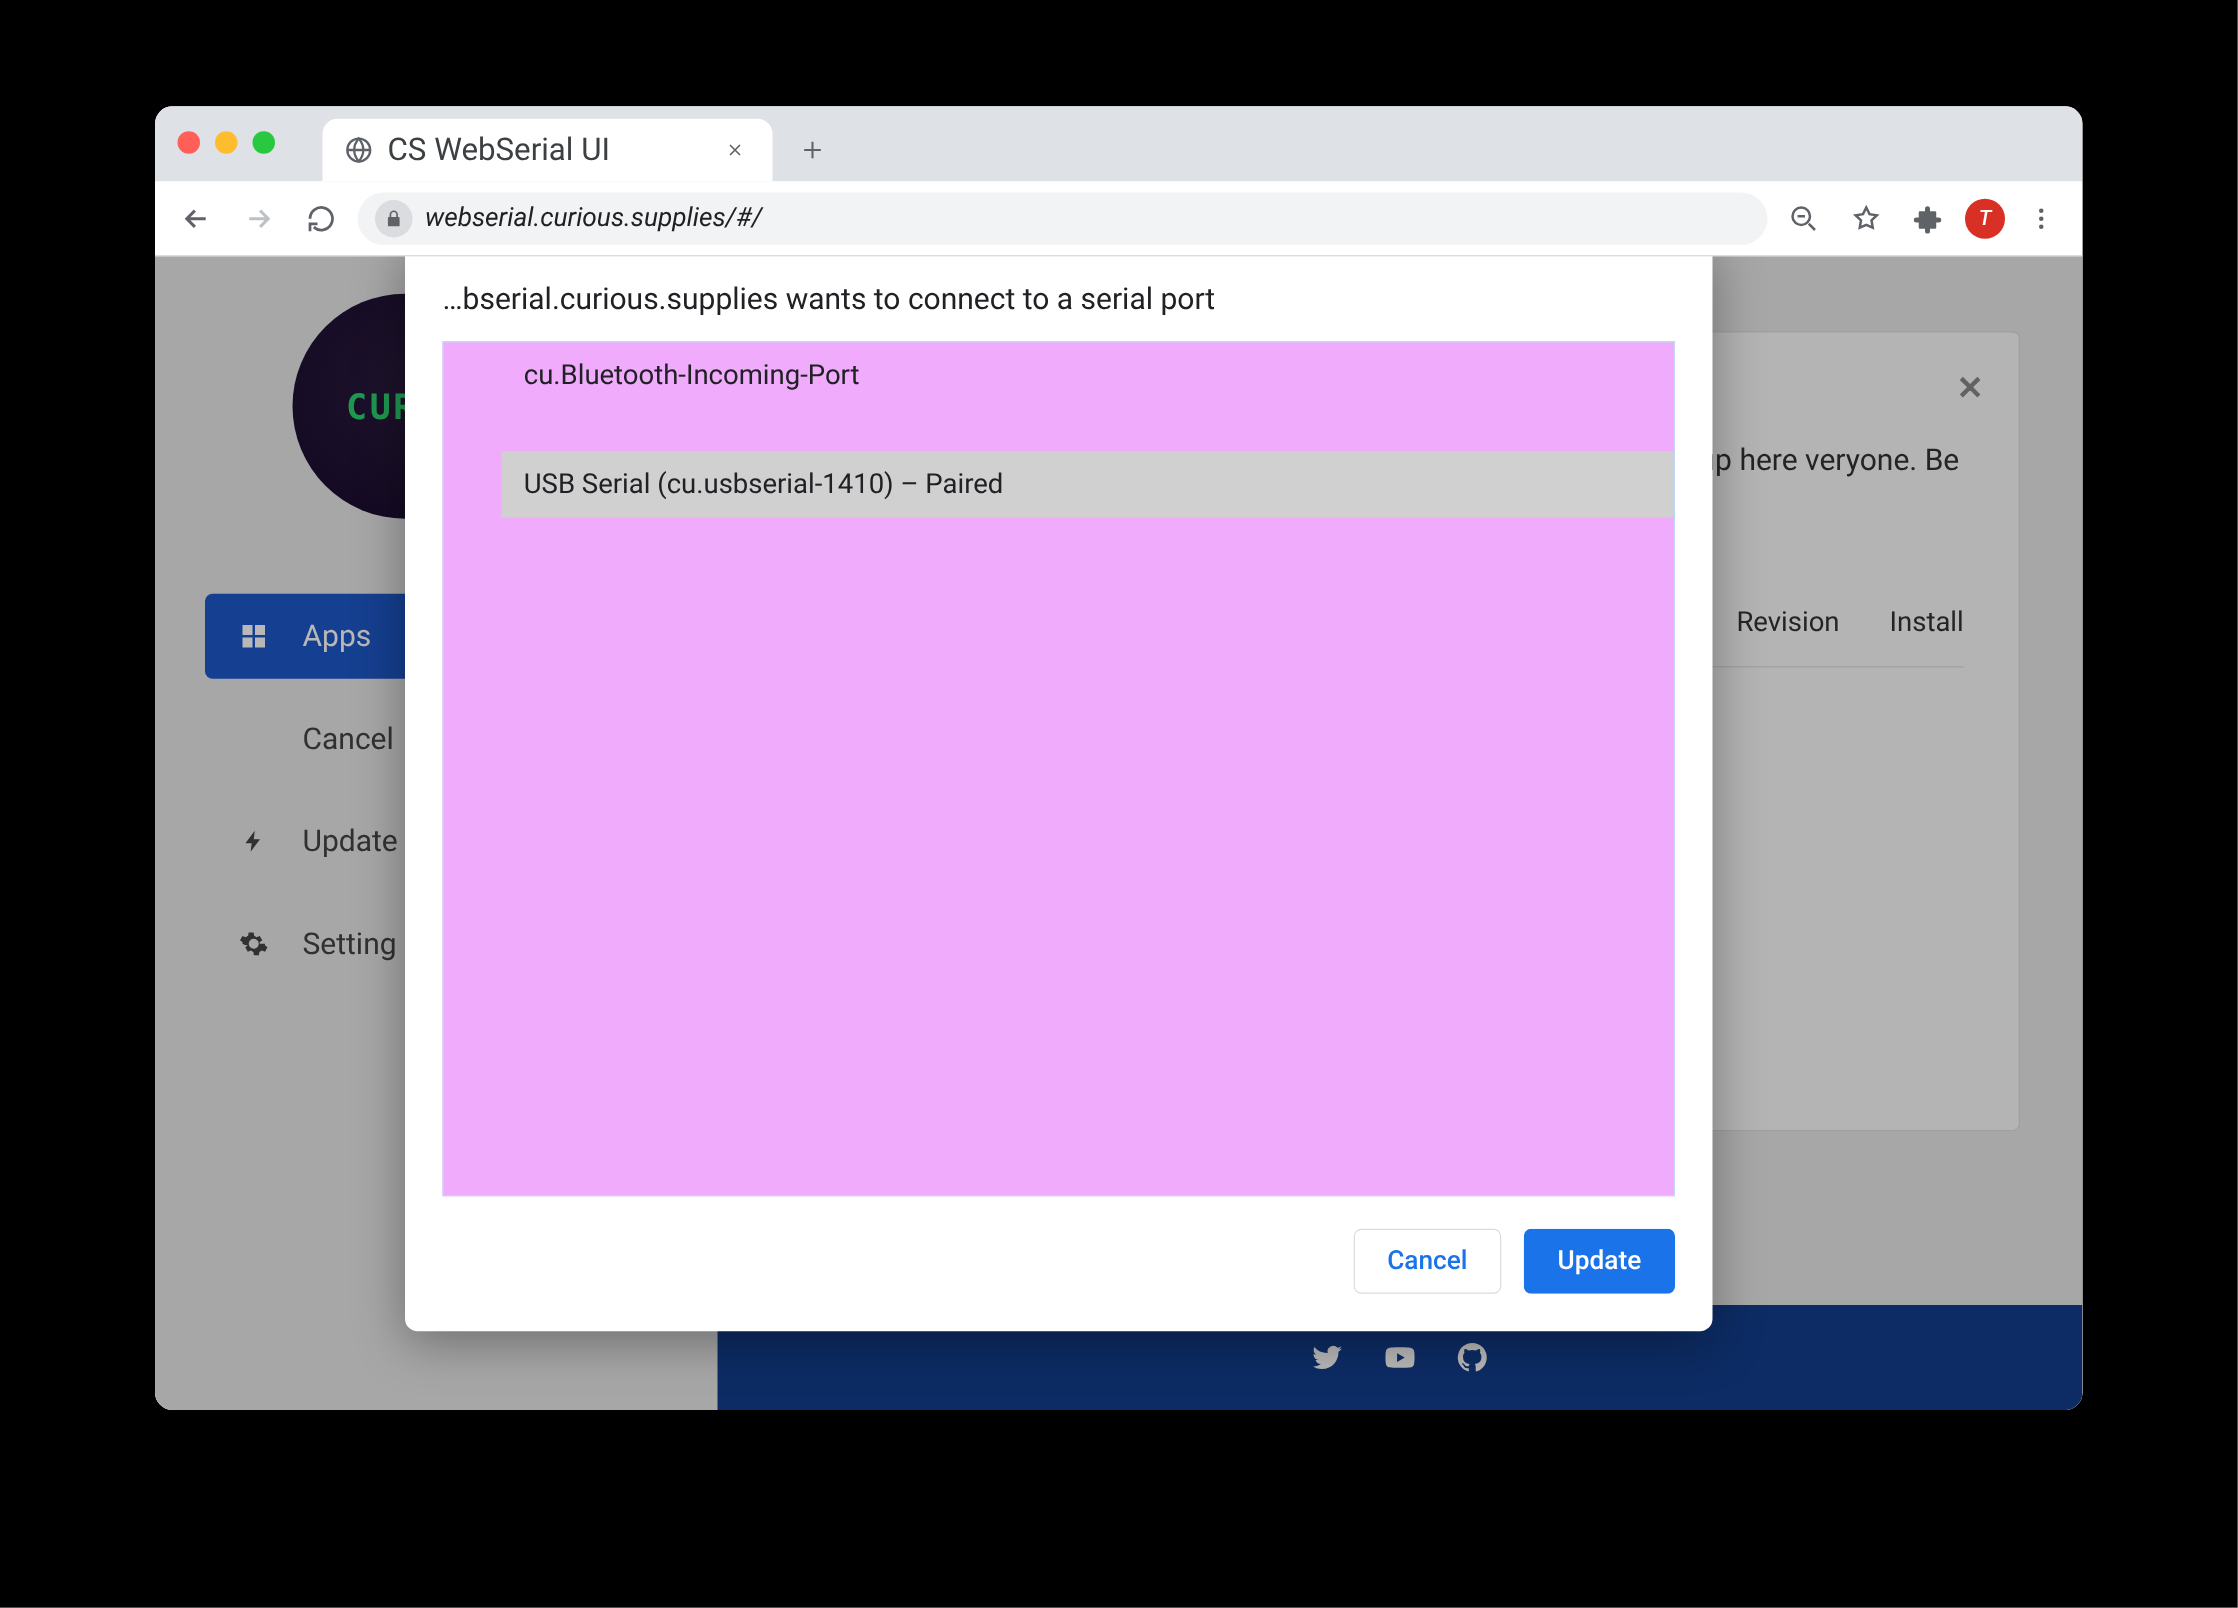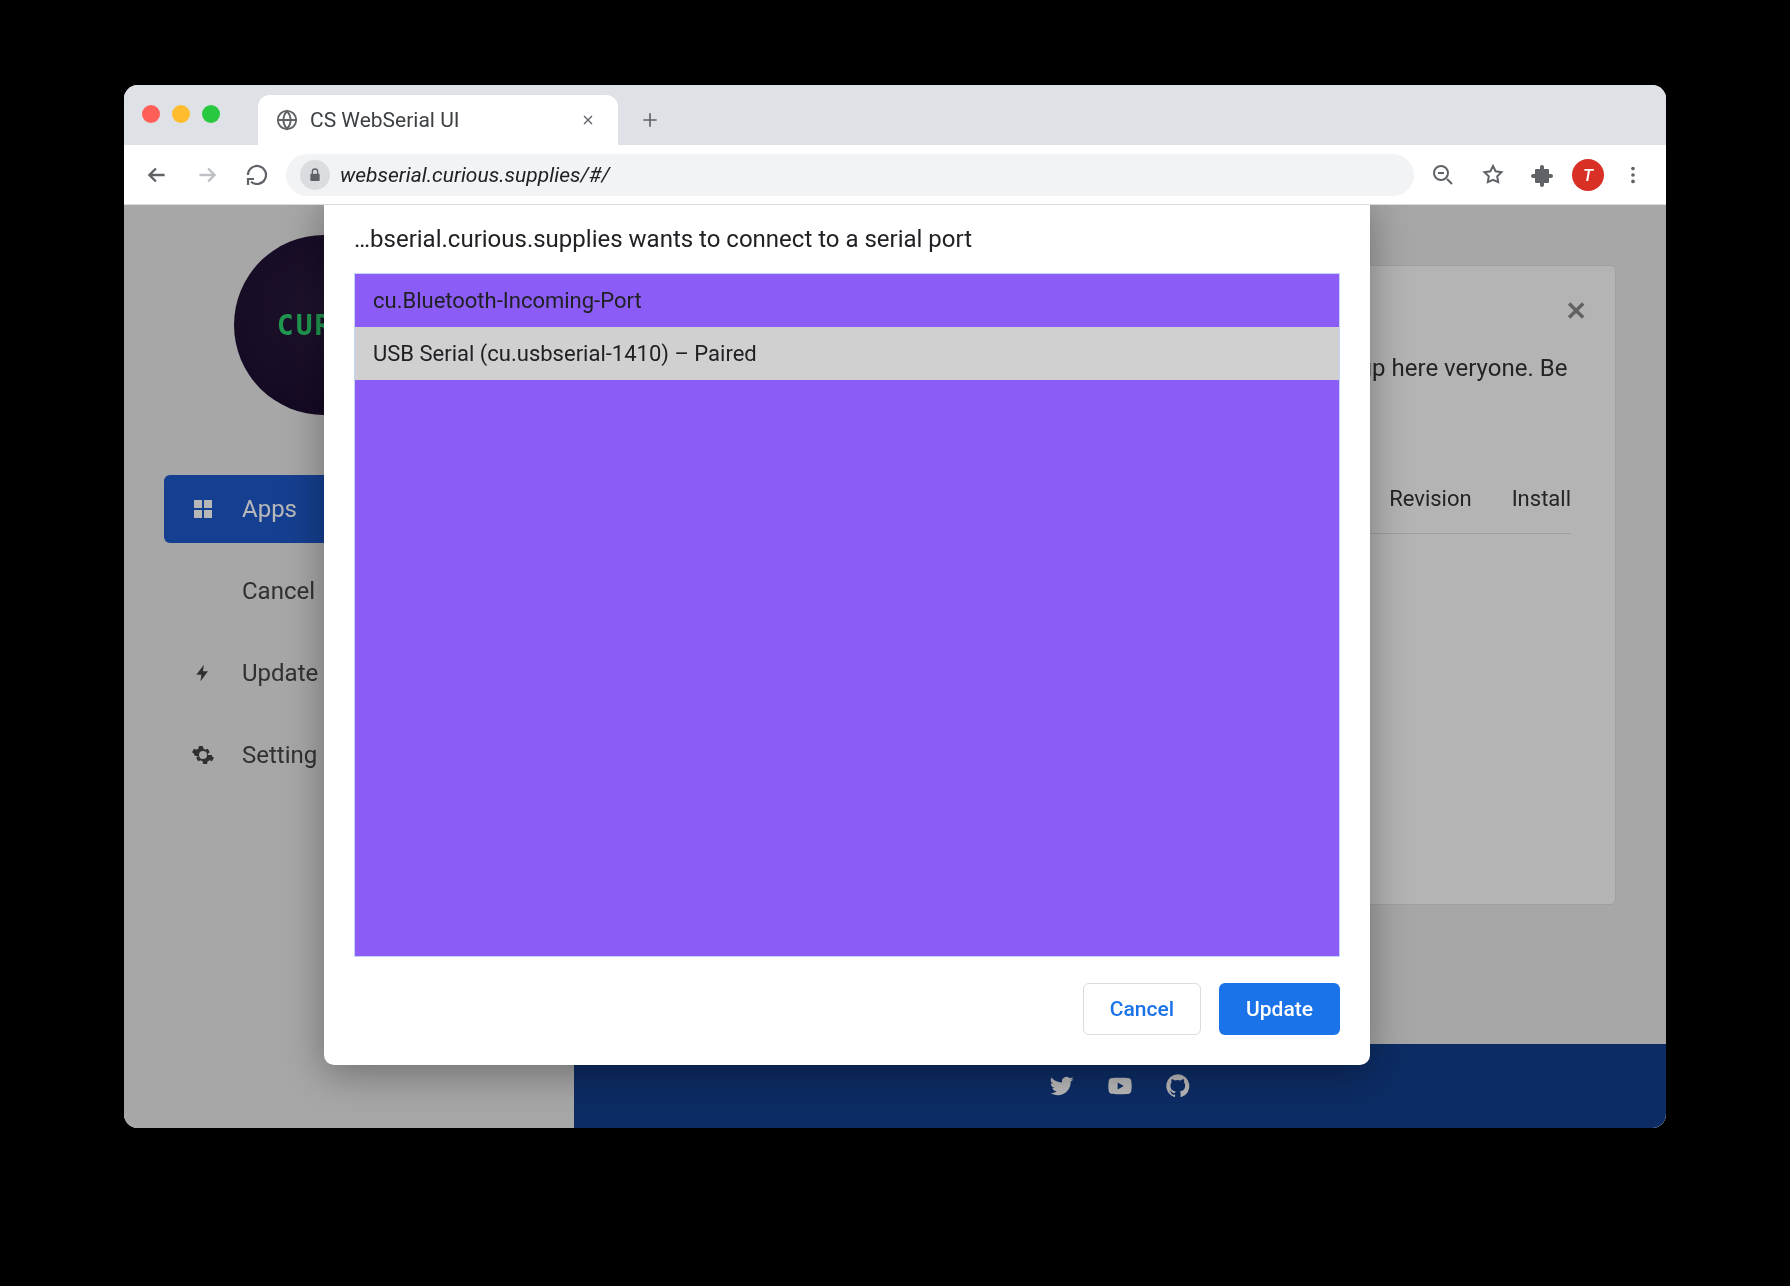--- a/index.html
+++ b/index.html
@@ -50,21 +50,21 @@
     display: flex;
     align-items: center;
     padding: 0 18px;
     gap: 12px;
     min-width: 360px;
     position: relative;
   }
   .tab .globe {
     width: 22px; height:22px; color:#5f6368;
   }
-  .tab .title { font-size: 21px; color:#3c4043; flex:1; }
+  .tab .title { font-size: 25px; color:#3c4043; flex:1; }
   .tab .close { font-size: 20px; color:#5f6368; cursor:pointer; padding:4px;}
   .newtab {
     width: 40px; height: 40px;
     display:flex; align-items:center; justify-content:center;
     margin-left: 12px; margin-bottom: 5px;
     color:#5f6368; font-size: 26px; cursor:pointer;
     border-radius:50%;
   }
   
   .toolbar {
@@ -204,31 +204,33 @@
   }
   .dialog-title {
     font-size: 24px;
     color:#202124;
     padding: 30px 30px 20px 30px;
   }
   .dialog-list {
     margin: 0 30px;
     flex:1;
     border: 1px solid #c4d6f5;
-    background:#8b5cf6;
+    background:#f0abfc;
     overflow:auto;
+    padding-left:46px;
   }
   .port-item {
     padding: 14px 18px;
     font-size: 22px;
     color:#202124;
     cursor:pointer;
   }
   .port-item.selected {
     background:#d0d0d0;
+    margin-top:34px;
   }
   .dialog-actions {
     display:flex; justify-content:flex-end;
     gap: 18px;
     padding: 26px 30px 30px 46px;
   }
   .btn {
     height: 52px;
     padding: 0 26px;
     border-radius: 6px;

